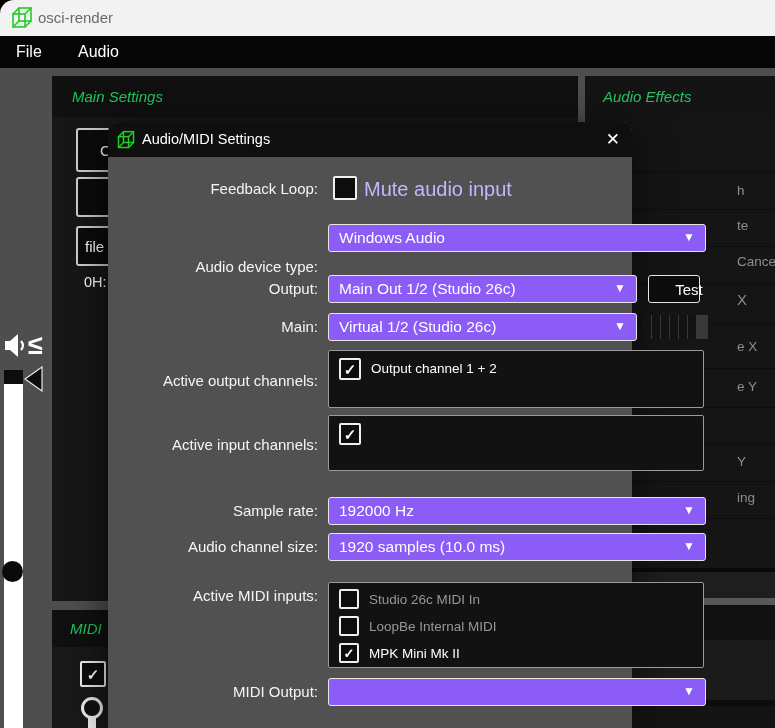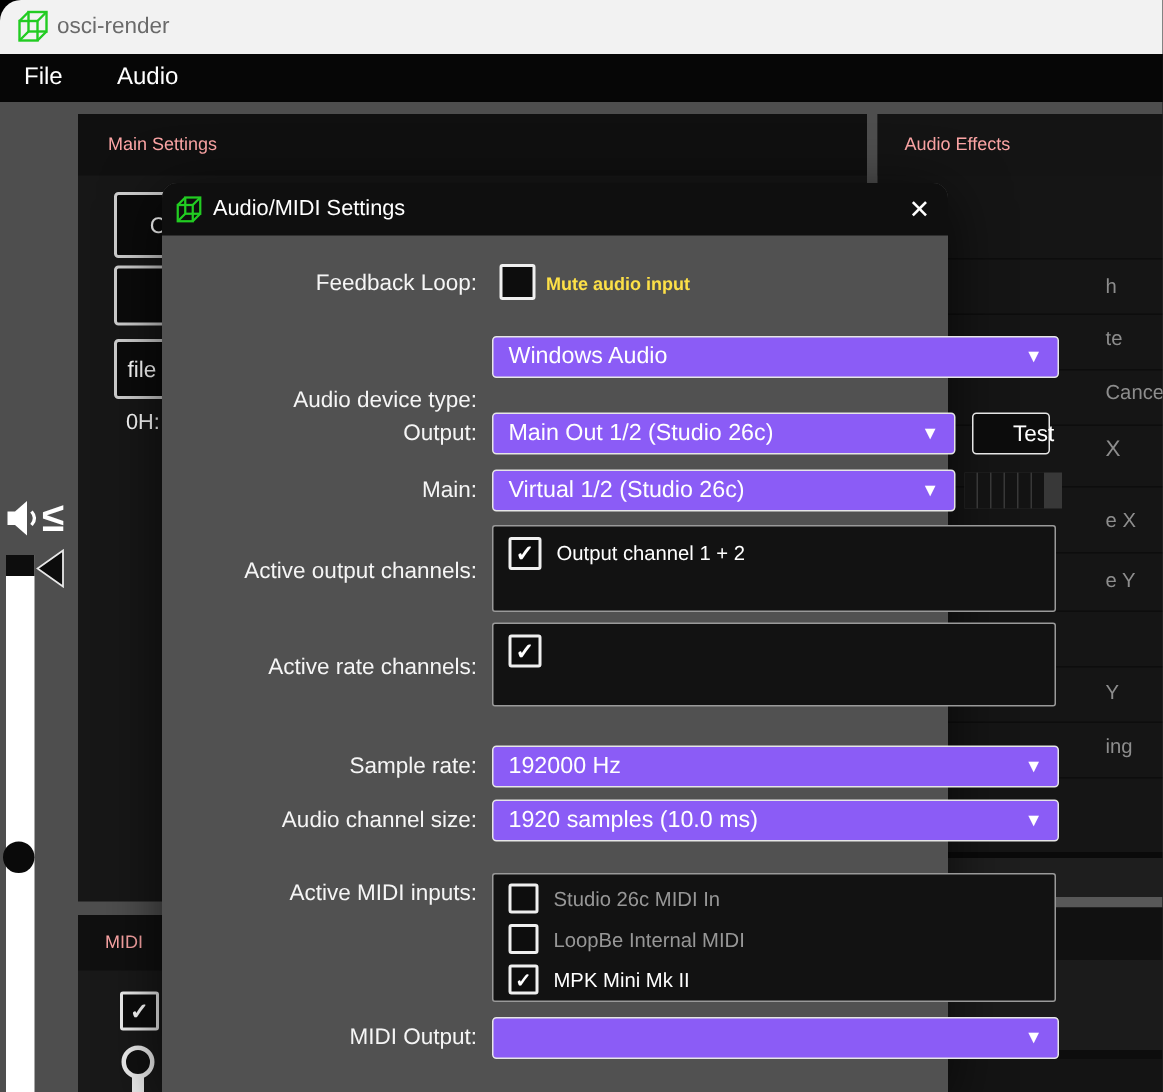--- a/index.html
+++ b/index.html
@@ -9,21 +9,21 @@
 
   
   #titlebar{left:0;top:0;width:775px;height:36px;background:#f2f2f2;border-radius:14px 0 0 0;}
   #titlebar .title{left:38px;top:0;height:36px;line-height:36px;color:#6a6a6a;font-size:15px;}
   #menubar{left:0;top:36px;width:775px;height:32px;background:#060606;}
   .menu-item{top:0;height:32px;line-height:32px;color:#fff;font-size:16px;}
 
   
   #workspace{left:0;top:68px;width:775px;height:660px;background:#4e4e4e;}
 
-  .panel-header{background:#101010;color:#fca5a5;font-size:12px;}
+  .panel-header{background:#101010;color:#22c55e;font-size:15px;font-style:italic;}
   .panel-header span{position:absolute;left:20px;top:0;height:41px;line-height:41px;}
 
   #main-panel{left:52px;top:8px;width:526px;height:525px;background:#171717;}
   #main-panel .panel-header{position:absolute;left:0;top:0;width:100%;height:41px;}
   .ghost-btn{position:absolute;left:24px;width:58px;background:#0b0b0b;border:2px solid #cfcfcf;
              border-radius:3px;color:#fff;font-size:15px;display:flex;align-items:center;}
   #midi-panel{left:52px;top:542px;width:526px;height:118px;background:#191919;}
   #midi-panel .panel-header{position:absolute;left:0;top:0;width:100%;height:37px;}
   #midi-panel .panel-header span{left:18px;height:37px;line-height:37px;}
 
@@ -179,21 +179,21 @@
             <path d="M3 9 L9 3 M15 9 L21 3 M15 22 L21 16 M3 22 L9 16"></path>
           </g>
         </svg>
       </span>
       <span class="dtitle">Audio/MIDI Settings</span>
       <span class="close-x">✕</span>
     </div>
 
     <div class="dlabel" style="top:56px;">Feedback Loop:</div>
     <div class="cb" style="left:225px;top:54px;width:24px;height:24px;"></div>
-    <div class="abs" style="left:256px;top:56px;color:#fde047;font-size:12px;height:22px;line-height:22px;font-weight:bold;">Mute audio input</div>
+    <div class="abs" style="left:256px;top:56px;color:#c4b5fd;font-size:20px;height:22px;line-height:22px;">Mute audio input</div>
 
     <div class="dlabel" style="top:105px;margin-top:29px;">Audio device type:</div>
     <div class="dropdown" style="left:220px;top:102px;width:378px;height:28px;">
       <span class="val">Windows Audio</span>
       <span class="arrow">▼</span>
     </div>
 
     <div class="dlabel" style="top:156px;">Output:</div>
     <div class="dropdown" style="left:220px;top:153px;width:309px;height:28px;">
       <span class="val">Main Out 1/2 (Studio 26c)</span>
@@ -218,21 +218,21 @@
     </div>
 
     <div class="dlabel" style="top:248px;">Active output channels:</div>
     <div class="listbox" style="left:220px;top:228px;width:376px;height:58px;">
       <div class="cb" style="left:10px;top:7px;width:22px;height:22px;">
         <span class="mark">✓</span>
       </div>
       <span class="item-label" style="left:42px;top:8px;">Output channel 1 + 2</span>
     </div>
 
-    <div class="dlabel" style="top:312px;">Active rate channels:</div>
+    <div class="dlabel" style="top:312px;">Active input channels:</div>
     <div class="listbox" style="left:220px;top:293px;width:376px;height:56px;">
       <div class="cb" style="left:10px;top:7px;width:22px;height:22px;">
         <span class="mark">✓</span>
       </div>
     </div>
 
     <div class="dlabel" style="top:378px;">Sample rate:</div>
     <div class="dropdown" style="left:220px;top:375px;width:378px;height:28px;">
       <span class="val">192000 Hz</span>
       <span class="arrow">▼</span>

